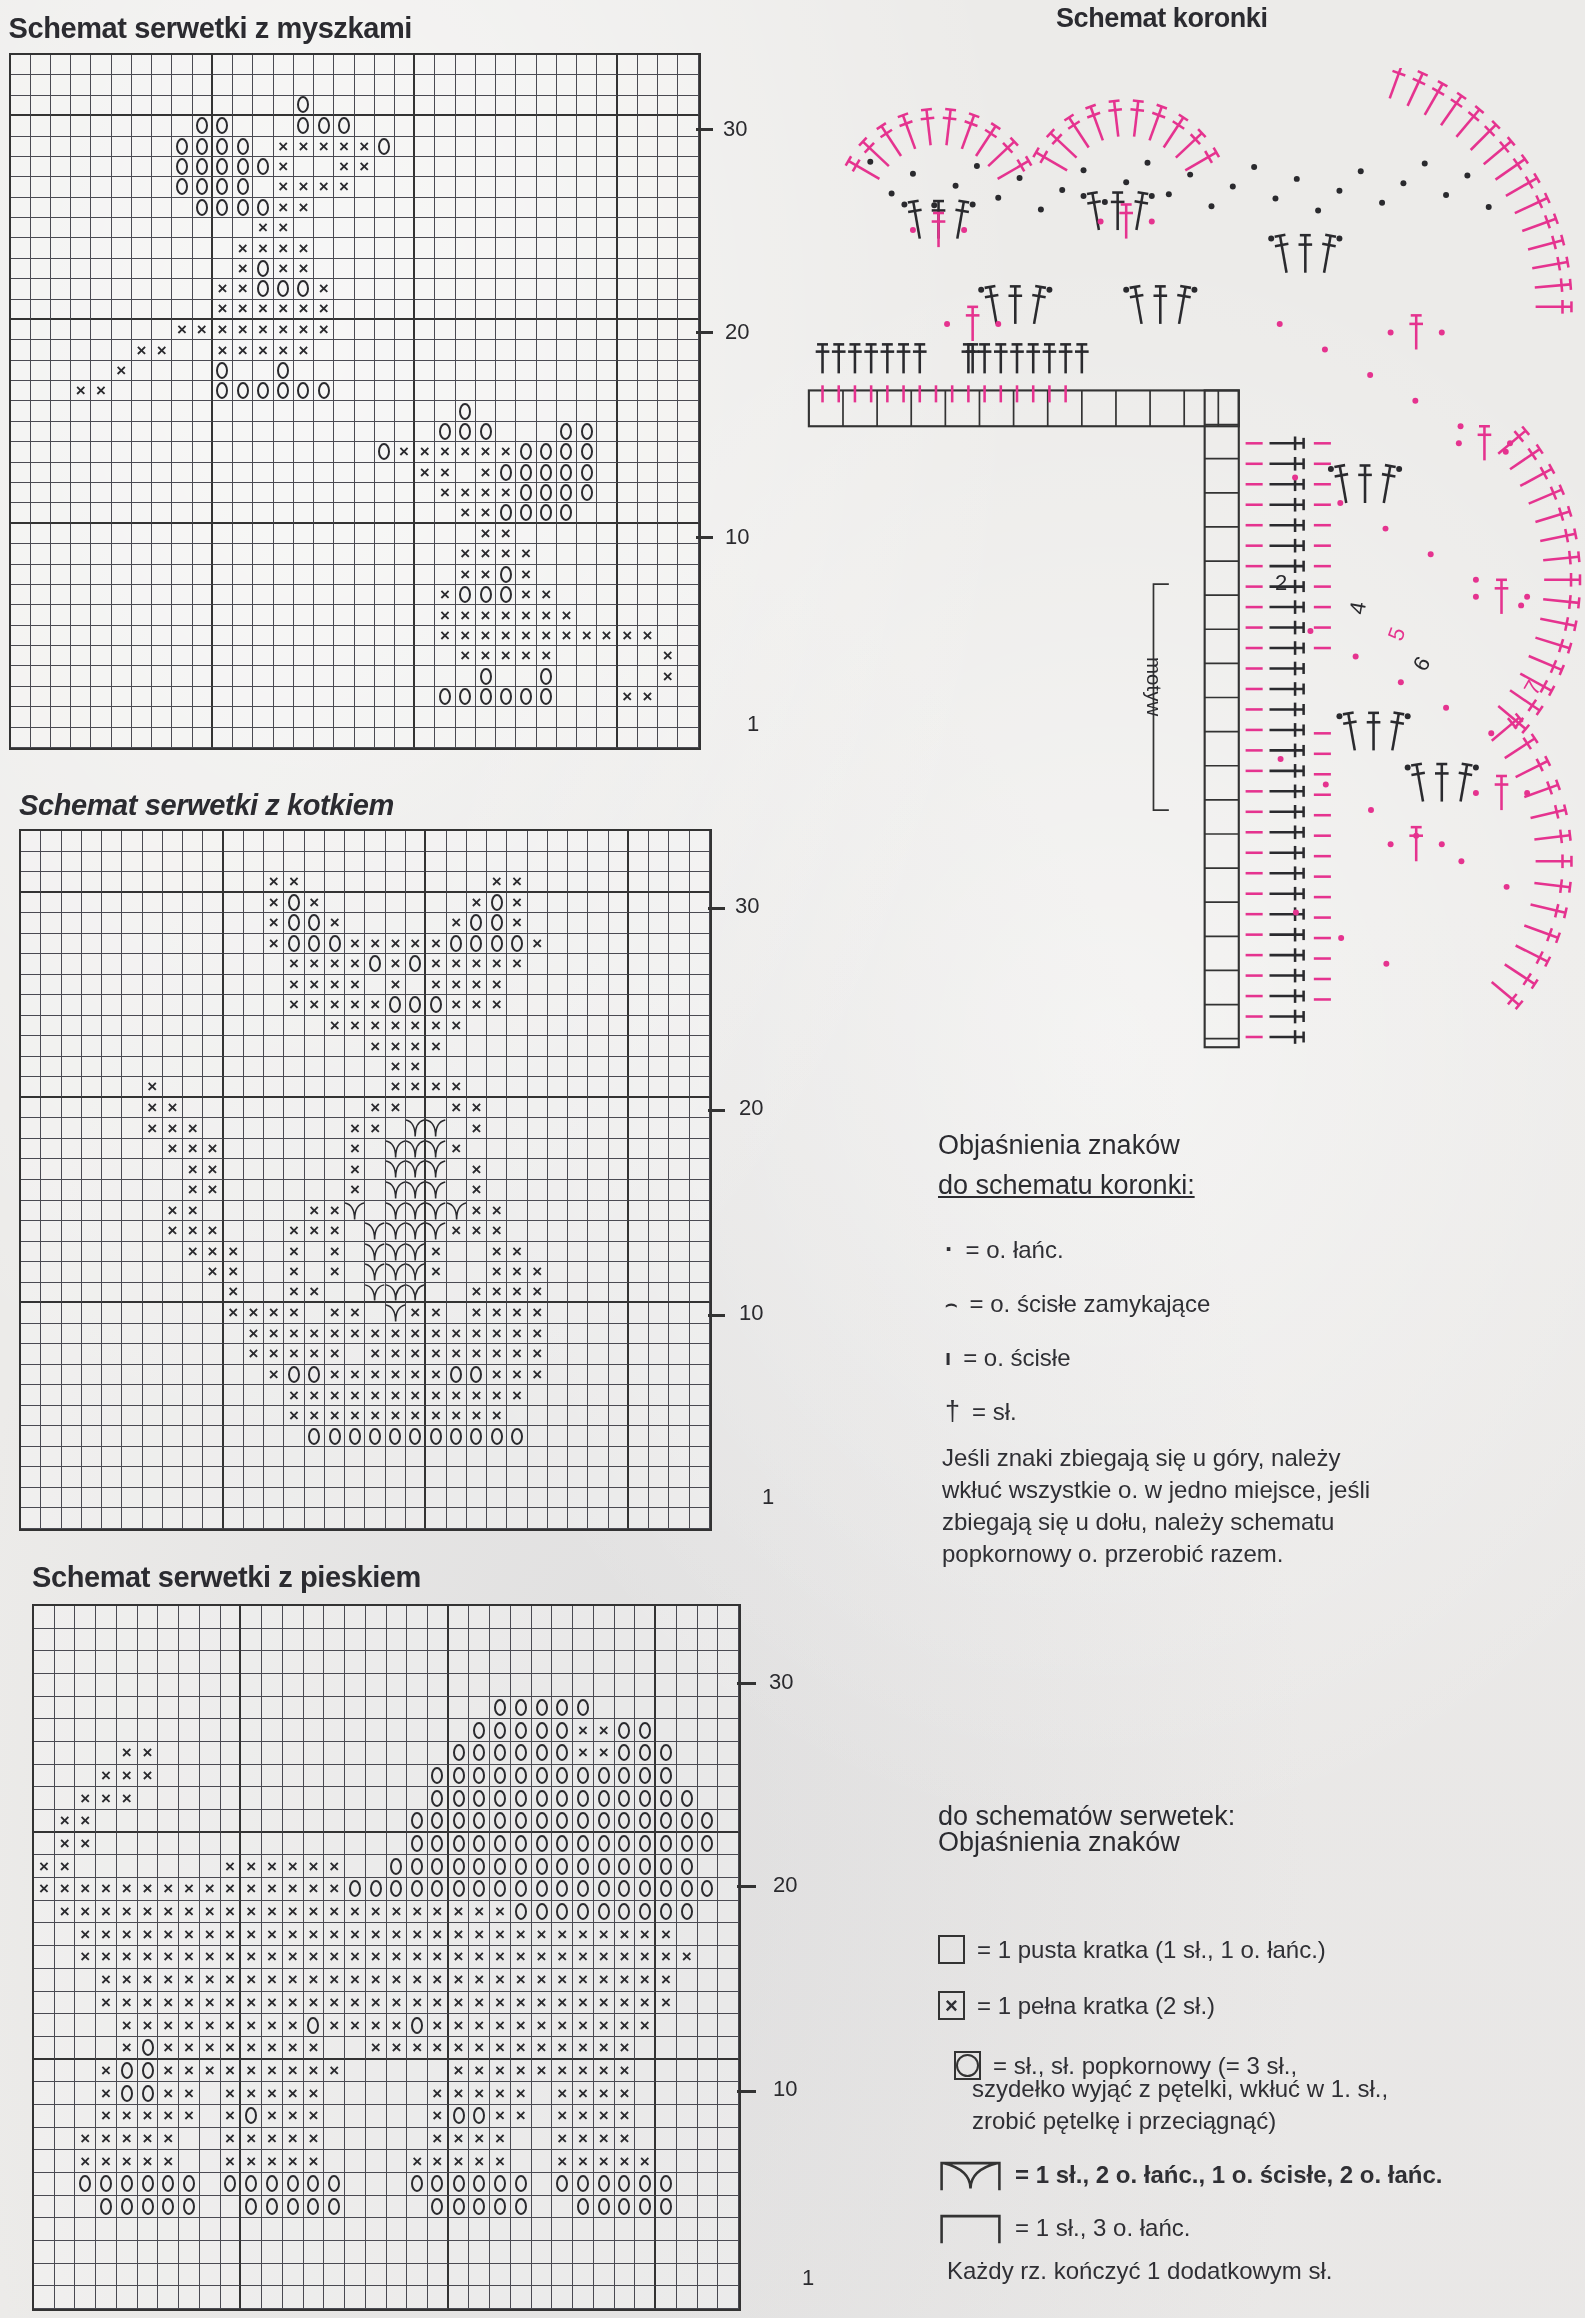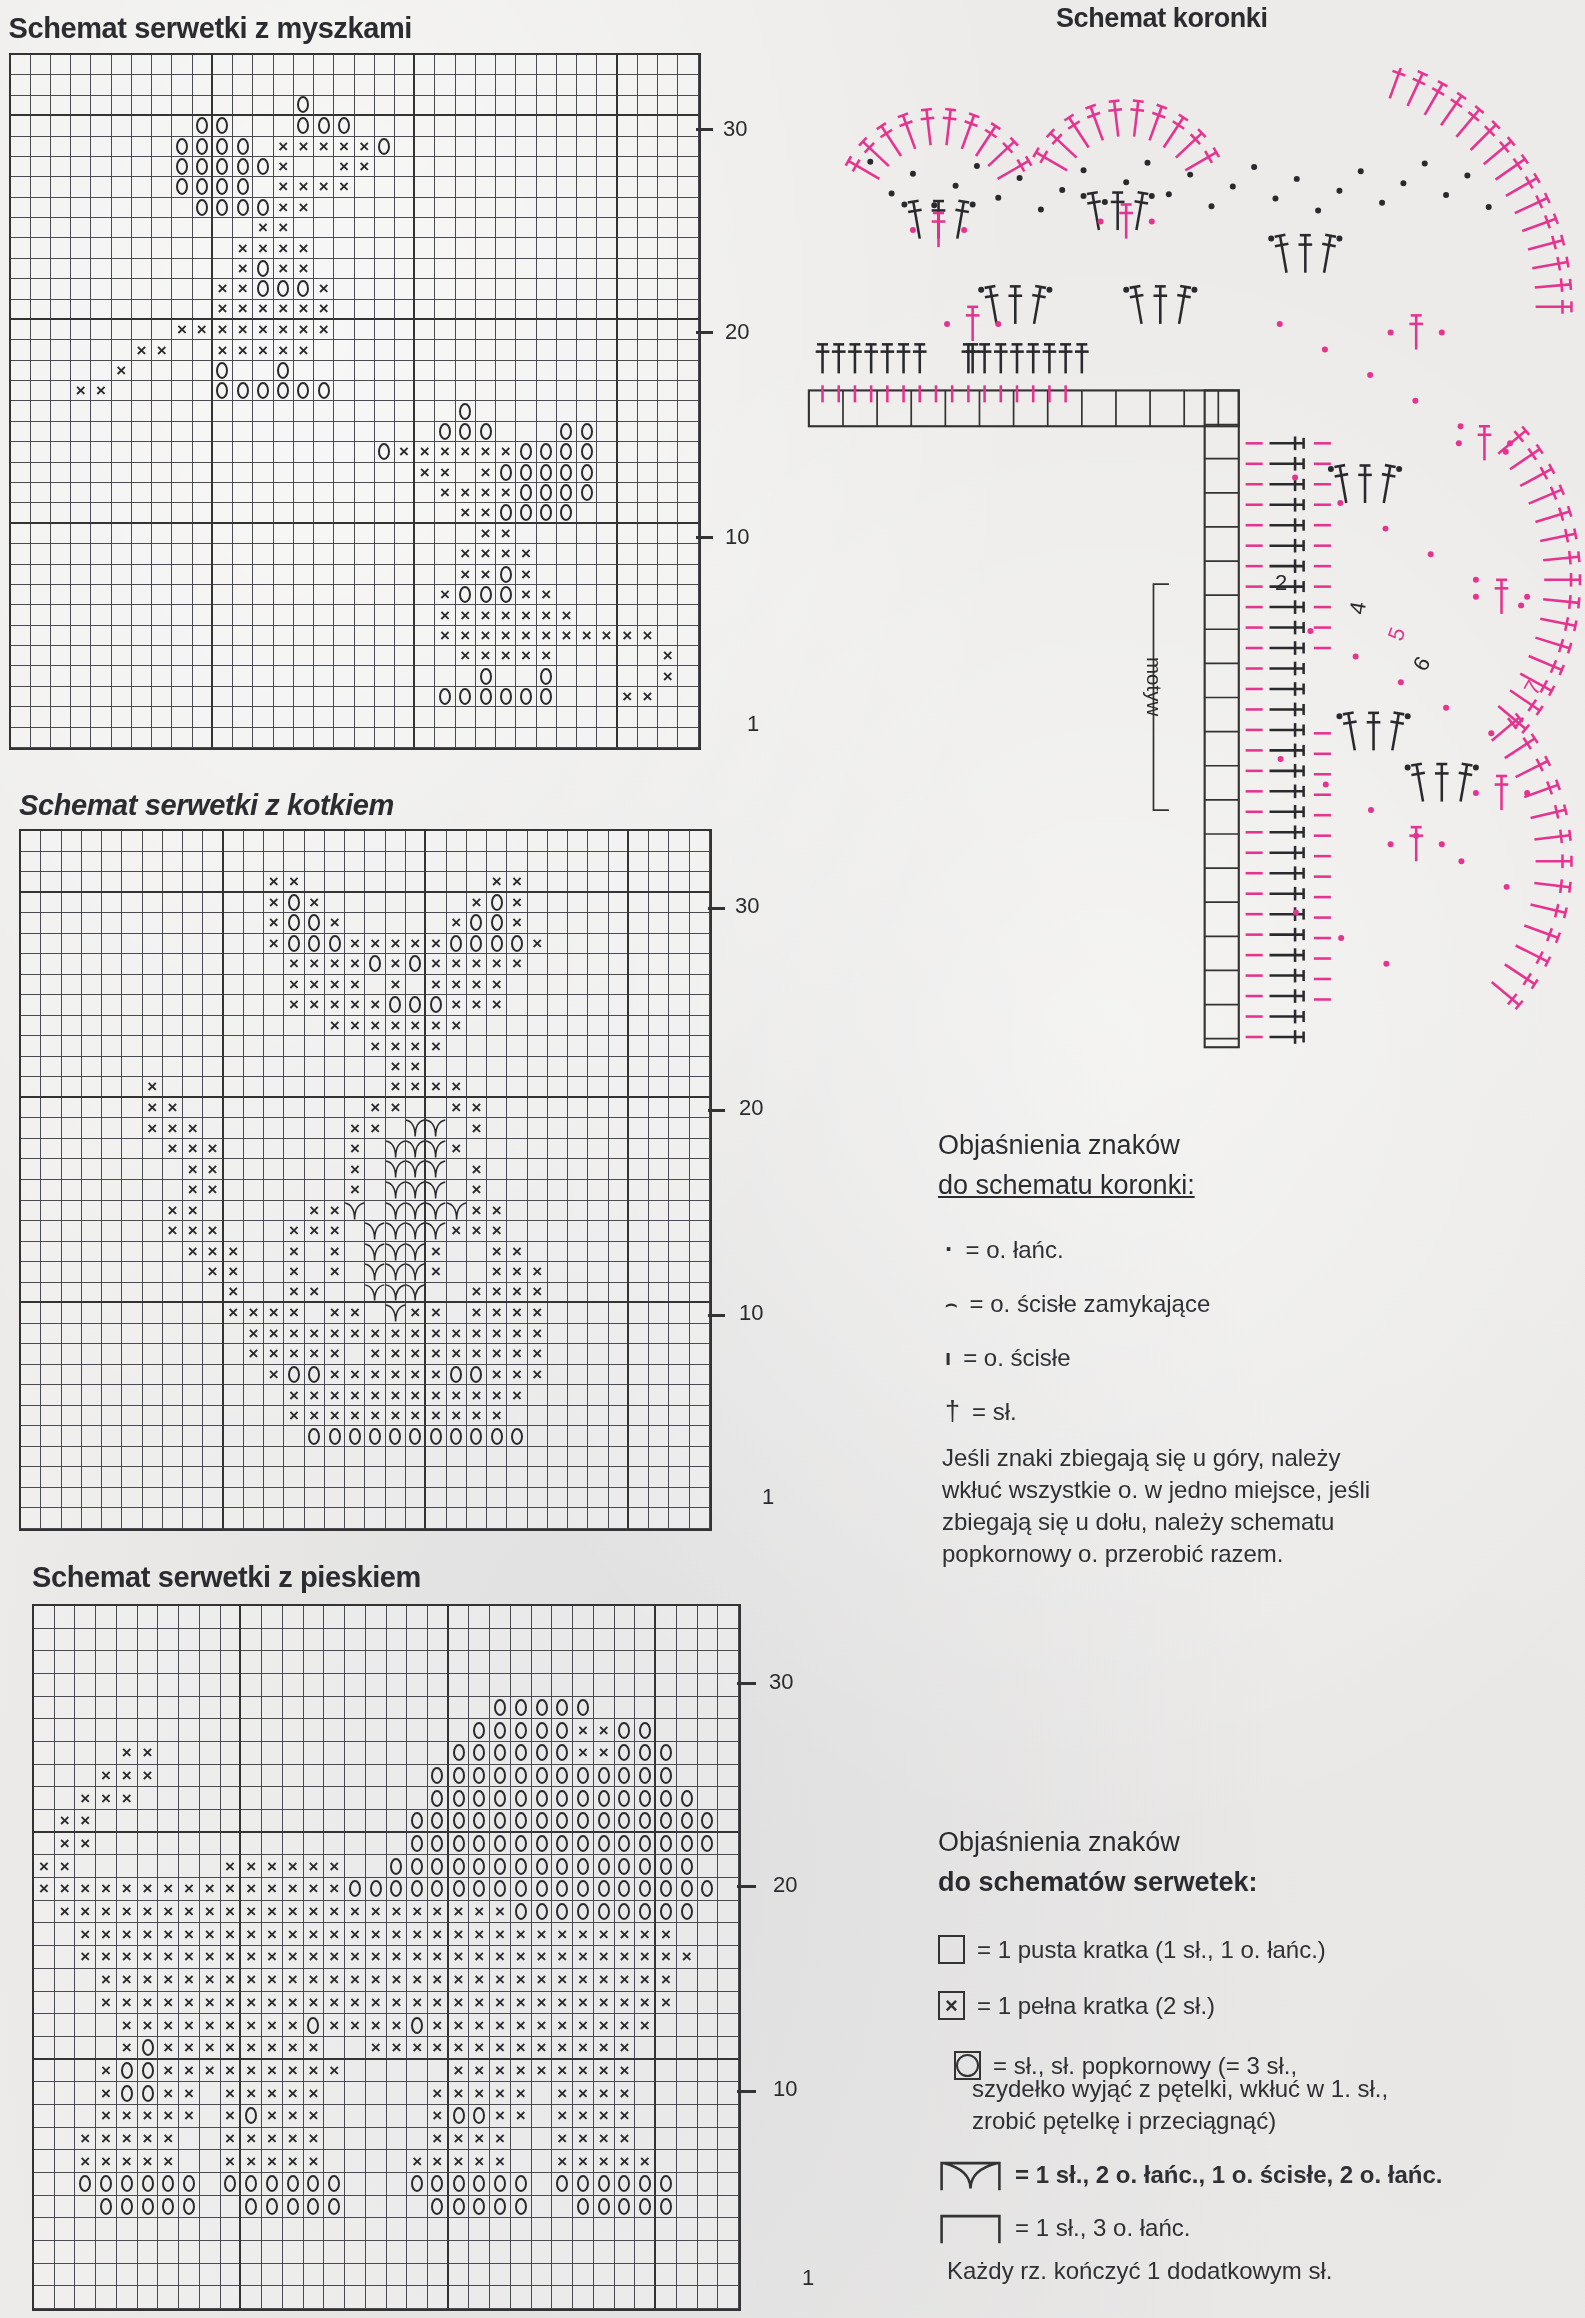--- a/index.html
+++ b/index.html
@@ -6065,21 +6065,21 @@
   <span>= sł.</span>
 </div>
 <div class="legend-p" style="left:942px;top:1442px;">
   <div>Jeśli znaki zbiegają się u góry, należy</div>
   <div>wkłuć wszystkie o. w jedno miejsce, jeśli</div>
   <div>zbiegają się u dołu, należy schematu</div>
   <div>popkornowy o. przerobić razem.</div>
 </div>
 
 <div class="legend-h" style="left:938px;top:1821px;">Objaśnienia znaków</div>
-<div class="legend-h" style="left:938px;top:1861px;font-weight:bold;">do schematów serwetek:</div>
+<div class="legend-h" style="left:938px;top:1795px;">do schematów serwetek:</div>
 <div class="legend-row" style="left:938px;top:1935px;">
   <span class="lg-box"></span>
   <span>= 1 pusta kratka (1 sł., 1 o. łańc.)</span>
 </div>
 <div class="legend-row" style="left:938px;top:1991px;">
   <span class="lg-box">×</span>
   <span>= 1 pełna kratka (2 sł.)</span>
 </div>
 <div class="legend-row" style="left:938px;top:2051px;padding-left:16px;">
   <span class="lg-box">

